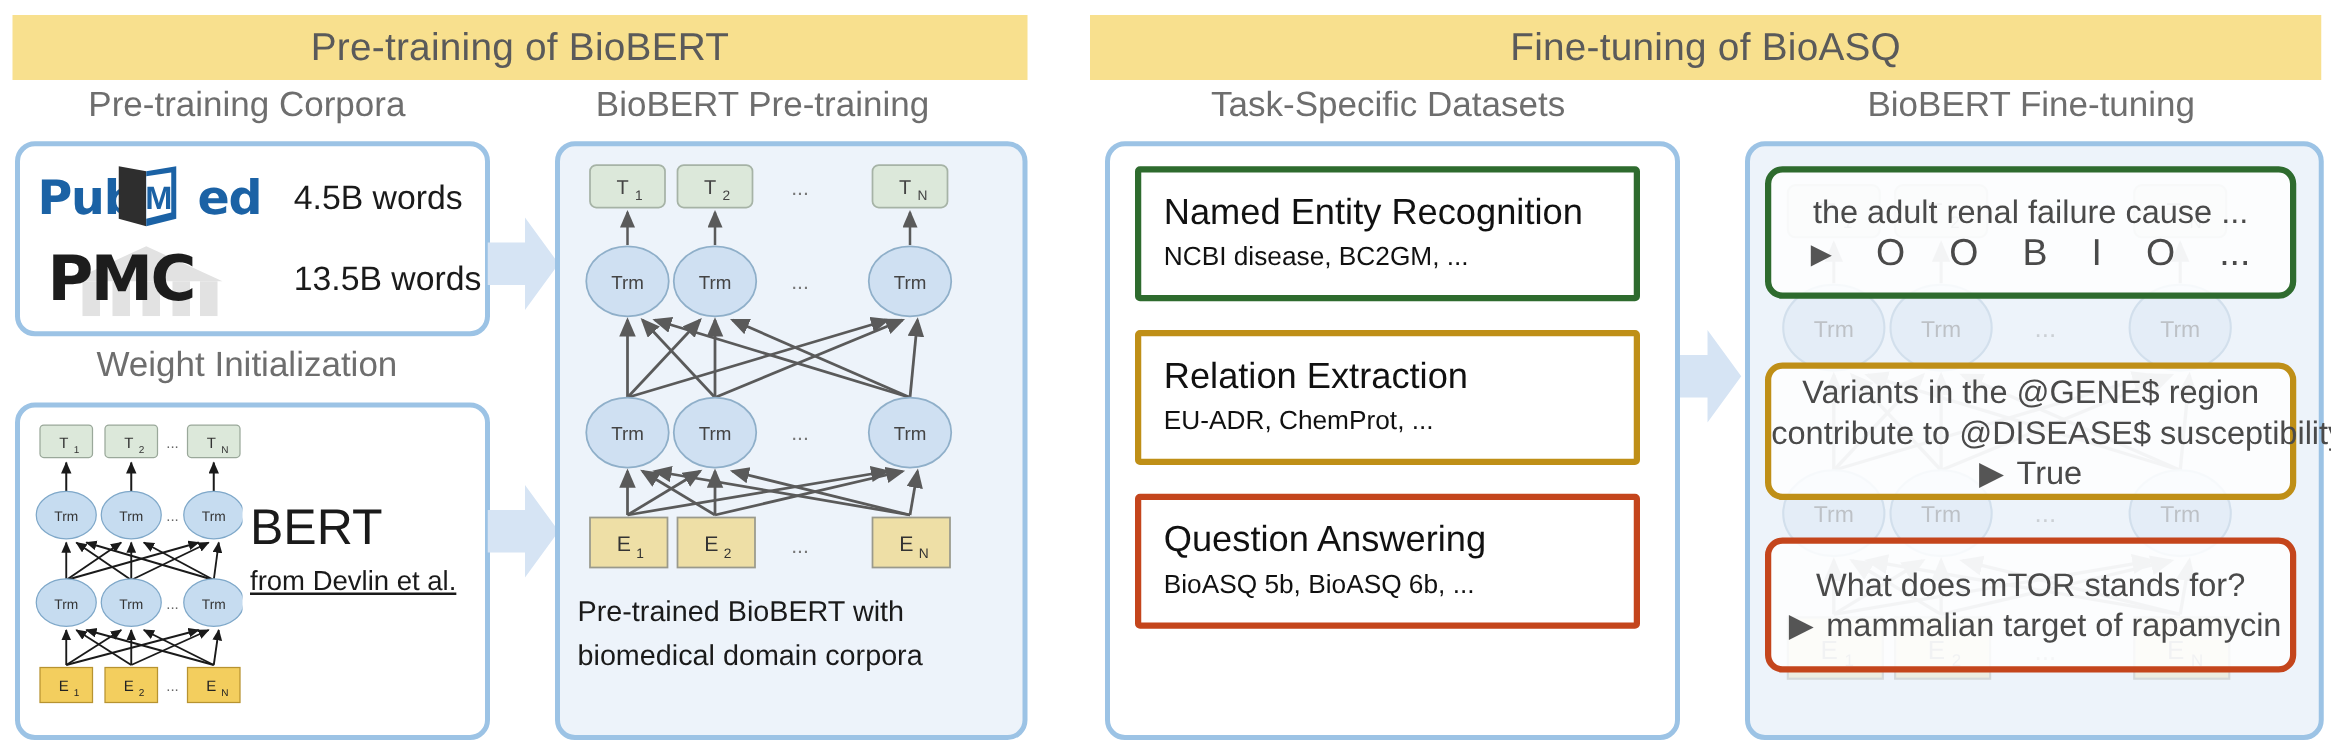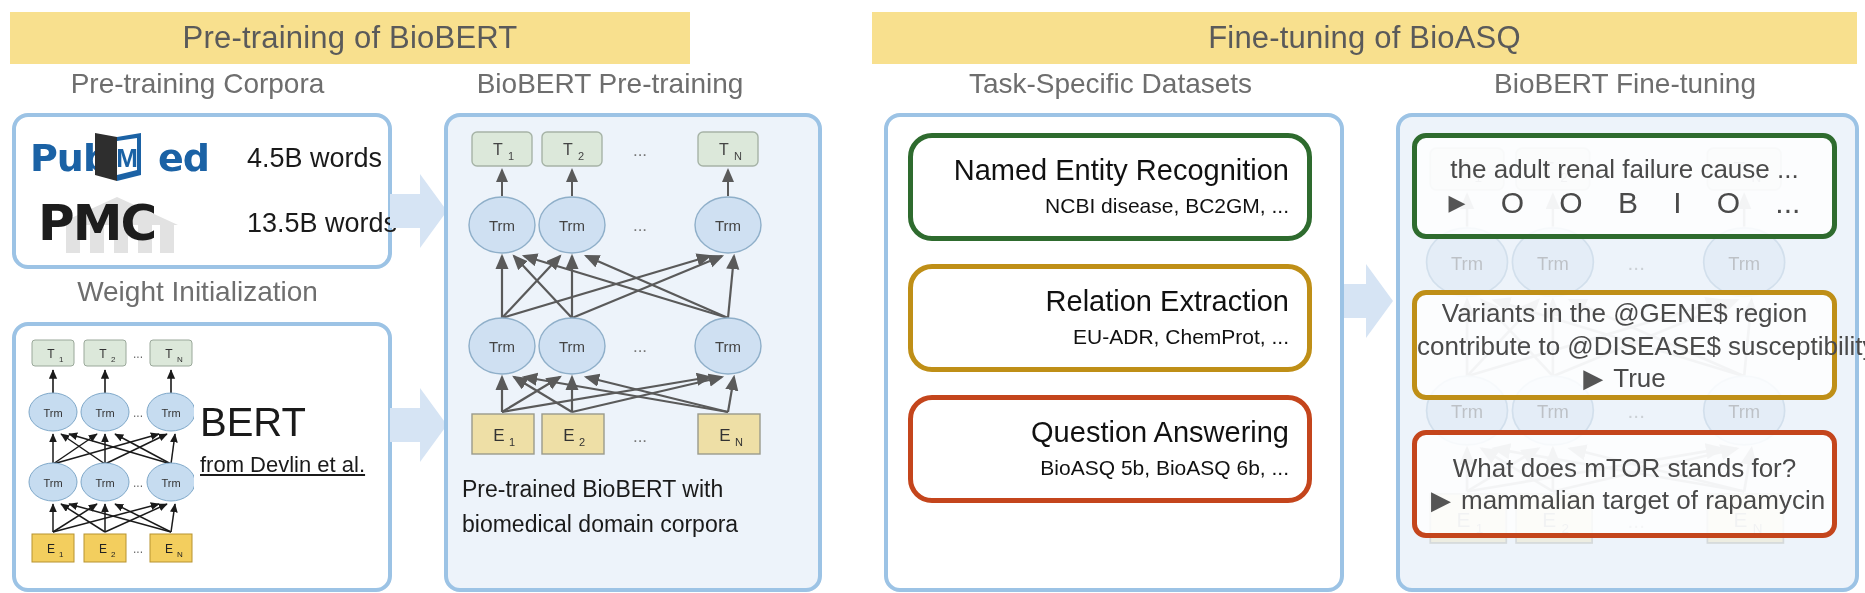--- a/index.html
+++ b/index.html
@@ -5,21 +5,21 @@
   html,body{margin:0;padding:0;background:#fff;}
   body{width:1865px;height:593px;position:relative;
        font-family:"Liberation Sans",sans-serif;color:#404040;overflow:hidden;}
 
   .stage{position:absolute;inset:0;}
 
   
   .hdr{position:absolute;height:52px;background:var(--yellow,#F8E08E);
        display:flex;align-items:center;justify-content:center;
        font-size:31px;color:#5A5A5A;letter-spacing:.2px;}
-  #hdr-pre{left:10px;top:12px;width:680px;}
+  #hdr-pre{left:10px;top:12px;width:812px;}
   #hdr-fine{left:872px;top:12px;width:985px;}
 
   
   .cap{position:absolute;font-size:28px;color:#6E6E6E;text-align:center;}
   #cap-corpora{left:10px;top:68px;width:375px;}
   #cap-pretrain{left:400px;top:68px;width:420px;}
   #cap-datasets{left:878px;top:68px;width:465px;}
   #cap-finetune{left:1395px;top:68px;width:460px;}
 
   
@@ -35,21 +35,21 @@
   .arrow{position:absolute;}
   .arrow svg{display:block;}
   #arr-corpora{left:390px;top:168px;}
   #arr-bert{left:390px;top:382px;}
   #arr-tasks{left:1336px;top:258px;}
 
   
   .corp-row{position:absolute;display:flex;align-items:center;}
   #corp-pubmed{left:30px;top:128px;height:60px;}
   #corp-pmc{left:30px;top:192px;height:62px;}
-  .corp-words{font-size:27px;color:#1a1a1a;margin-left:32px;white-space:nowrap;text-align:right;}
+  .corp-words{font-size:27px;color:#1a1a1a;margin-left:20px;white-space:nowrap;text-align:right;}
 
   
   .pubmed{position:relative;width:185px;height:46px;}
   .pubmed .pm-txt{position:absolute;left:0;top:0;font-size:38px;font-weight:bold;
         color:#1B62A5;letter-spacing:-1px;line-height:46px;font-family:"DejaVu Sans",sans-serif;}
   .pubmed .pm-book{position:absolute;left:61px;top:-4px;width:56px;height:54px;}
 
   
   .pmc{position:relative;width:185px;height:60px;}
   .pmc .pmc-house{position:absolute;left:22px;top:2px;}
@@ -61,22 +61,22 @@
   #bert-label{position:absolute;left:200px;top:400px;font-size:40px;color:#1a1a1a;
       font-family:"Liberation Sans",sans-serif;}
   #bert-sub{position:absolute;left:200px;top:452px;font-size:22px;color:#1a1a1a;white-space:nowrap;text-decoration:underline;}
 
   
   #pre-diagram{position:absolute;left:462px;top:130px;}
   .pre-caption{position:absolute;left:462px;font-size:23px;color:#1a1a1a;line-height:35px;}
   #pre-cap{top:472px;width:348px;}
 
   
-  .task{position:absolute;border:5px solid #333;border-radius:24px;background:#fff;
-        box-sizing:border-box;padding:14px 18px 0 18px;text-align:right;}
+  .task{position:absolute;border:5px solid #333;border-radius:4px;background:#fff;
+        box-sizing:border-box;padding:14px 18px 0 18px;}
   .task .t-title{font-size:29px;color:#111;margin:0 0 4px 0;line-height:36px;}
   .task .t-sub{font-size:21px;color:#111;line-height:27px;}
   #task-ner{left:908px;top:133px;width:404px;height:108px;border-color:#2E6B2E;}
   #task-re{left:908px;top:264px;width:404px;height:108px;border-color:#BF8F17;}
   #task-qa{left:908px;top:395px;width:404px;height:108px;border-color:#C4451C;}
 
   
   #ft-ghost{position:absolute;left:1418px;top:128px;opacity:.28;}
   .ftbox{position:absolute;border:5px solid #333;border-radius:14px;
          background:rgba(255,255,255,.80);box-sizing:border-box;

